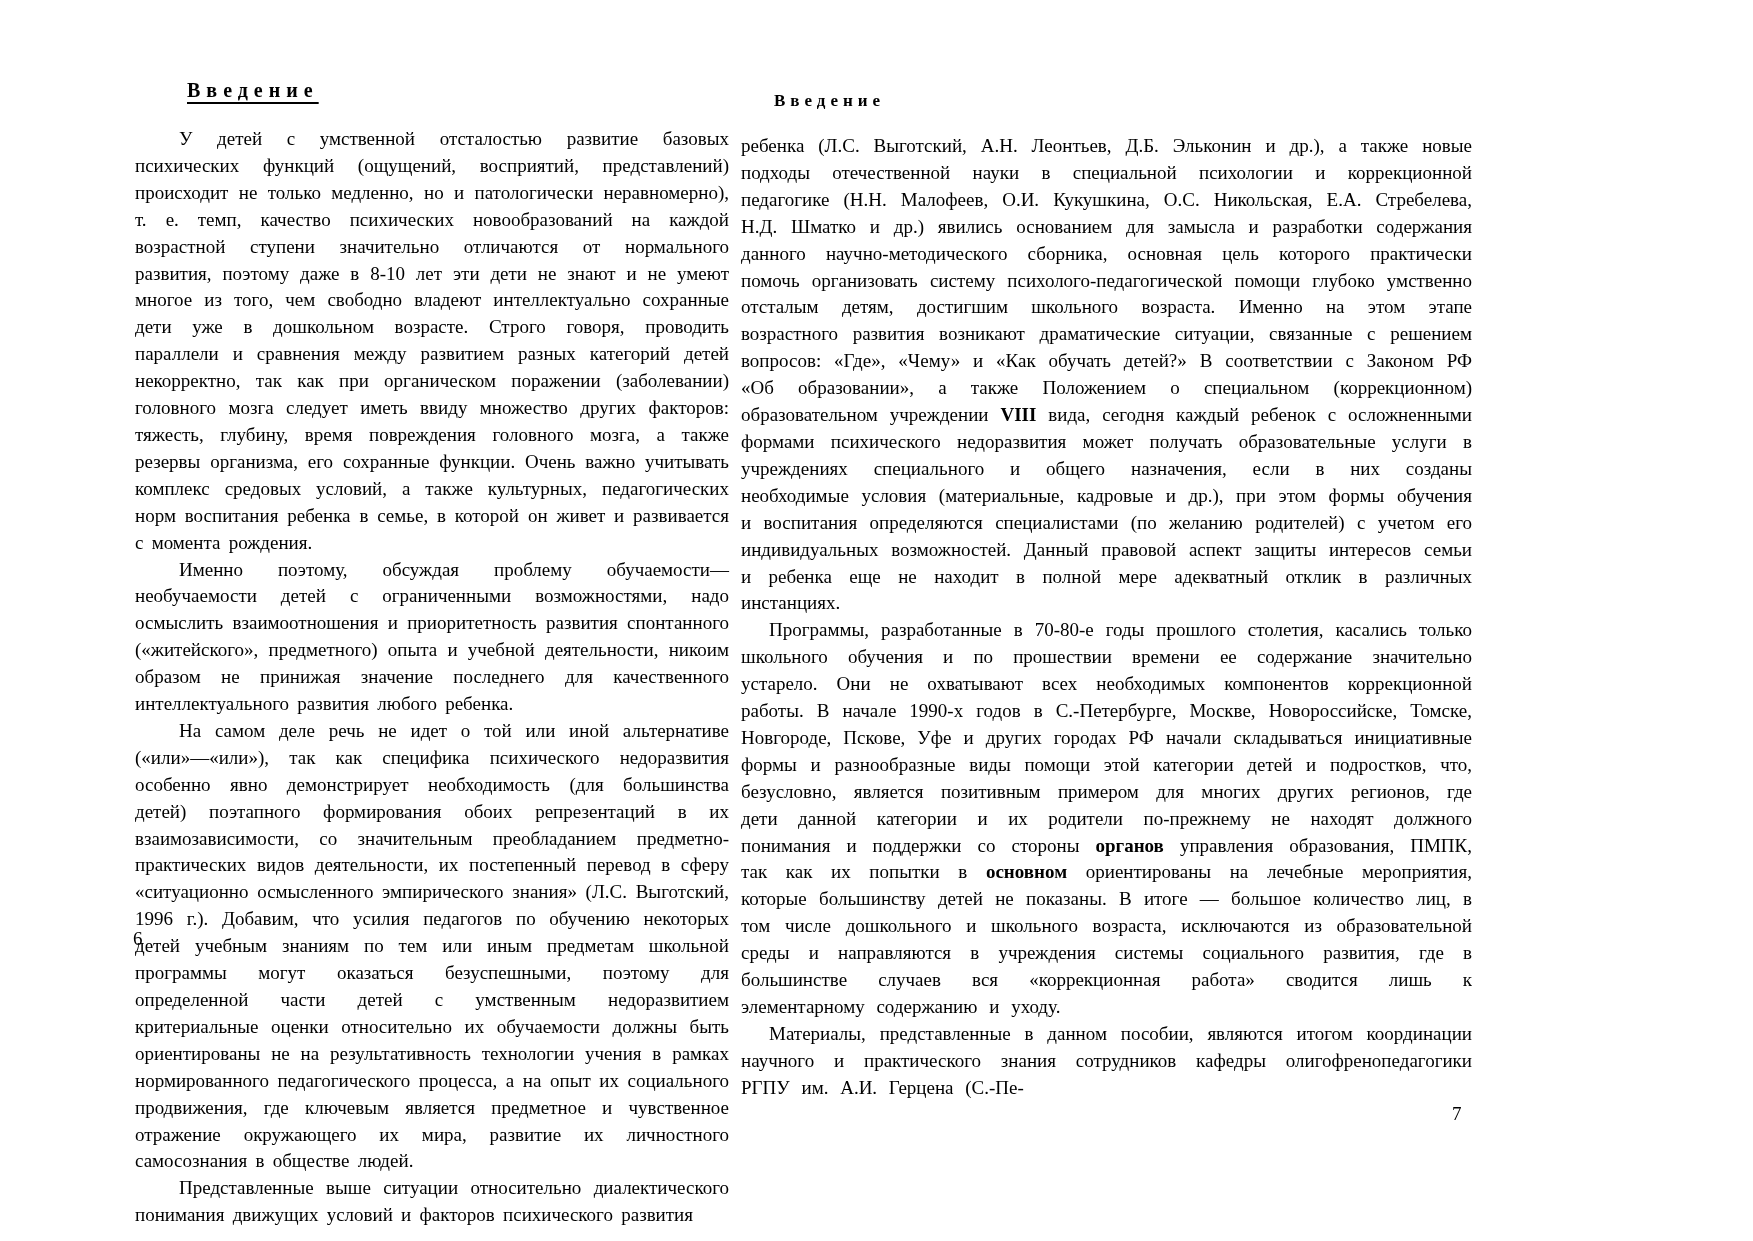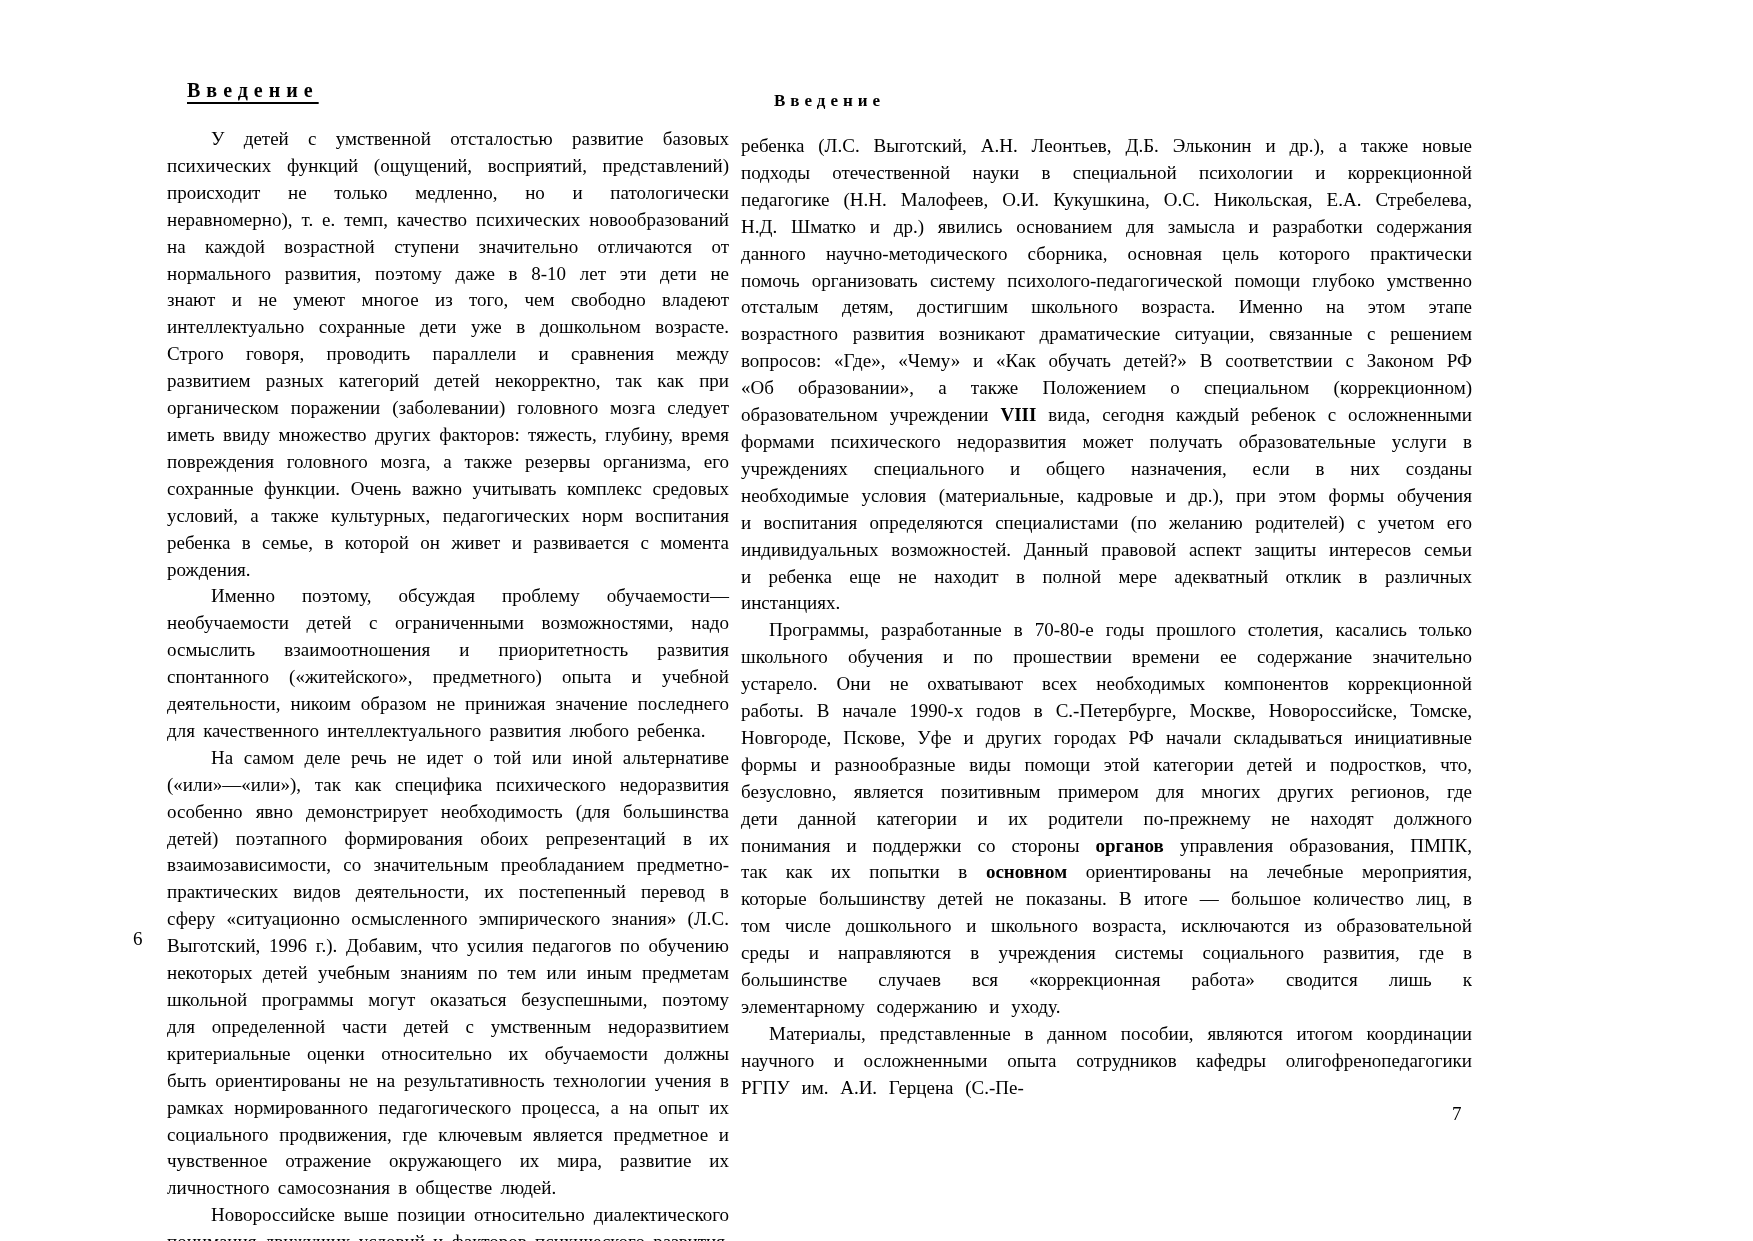--- a/index.html
+++ b/index.html
@@ -56,21 +56,20 @@
   }
   .page-left .para {
     word-spacing: 3.5px;
   }
   .page-right .para {
     word-spacing: 7px;
     font-family: Liberation Serif, serif;
   }
   .indent {
     text-indent: 44px;
-    margin-left: 32px;
   }
   .indent-sm {
     text-indent: 28px;
   }
   .b {
     font-weight: bold;
   }
   .page-num {
     position: absolute;
     font-size: 19px;
@@ -89,29 +88,29 @@
 <body>
 
 <div>
 
   <section class="page page-left">
     <h2 class="page-title title-left">Введение</h2>
     <div>
       <p class="para indent">У детей с умственной отсталостью развитие базовых психических функций (ощущений, восприятий, представлений) происходит не только медленно, но и патологически неравномерно), т. е. темп, качество психических новообразований на каждой возрастной ступени значительно отличаются от нормального развития, поэтому даже в 8-10 лет эти дети не знают и не умеют многое из того, чем свободно владеют интеллектуально сохранные дети уже в дошкольном возрасте. Строго говоря, проводить параллели и сравнения между развитием разных категорий детей некорректно, так как при органическом поражении (заболевании) головного мозга следует иметь ввиду множество других факторов: тяжесть, глубину, время повреждения головного мозга, а также резервы организма, его сохранные функции. Очень важно учитывать комплекс средовых условий, а также культурных, педагогических норм воспитания ребенка в семье, в которой он живет и развивается с момента рождения.</p>
       <p class="para indent">Именно поэтому, обсуждая проблему обучаемости—необучаемости детей с ограниченными возможностями, надо осмыслить взаимоотношения и приоритетность развития спонтанного («житейского», предметного) опыта и учебной деятельности, никоим образом не принижая значение последнего для качественного интеллектуального развития любого ребенка.</p>
       <p class="para indent">На самом деле речь не идет о той или иной альтернативе («или»—«или»), так как специфика психического недоразвития особенно явно демонстрирует необходимость (для большинства детей) поэтапного формирования обоих репрезентаций в их взаимозависимости, со значительным преобладанием предметно-практических видов деятельности, их постепенный перевод в сферу «ситуационно осмысленного эмпирического знания» (Л.С. Выготский, 1996 г.). Добавим, что усилия педагогов по обучению некоторых детей учебным знаниям по тем или иным предметам школьной программы могут оказаться безуспешными, поэтому для определенной части детей с умственным недоразвитием критериальные оценки относительно их обучаемости должны быть ориентированы не на результативность технологии учения в рамках нормированного педагогического процесса, а на опыт их социального продвижения, где ключевым является предметное и чувственное отражение окружающего их мира, развитие их личностного самосознания в обществе людей.</p>
-      <p class="para indent">Новороссийске выше позиции относительно диалектического понимания движущих условий и факторов психического развития</p>
+      <p class="para indent">Представленные выше ситуации относительно диалектического понимания движущих условий и факторов психического развития</p>
     </div>
   </section>
 
   <section class="page page-right">
     <h2 class="page-title title-right">Введение</h2>
     <div>
       <p class="para"><span>ребенка (Л.С. Выготский, А.Н. Леонтьев, Д.Б. Эльконин и др.), а также новые подходы отечественной науки в специальной психологии и коррекционной педагогике (Н.Н. Малофеев, О.И. Кукушкина, О.С. Никольская, Е.А. Стребелева, Н.Д. Шматко и др.) явились основанием для замысла и разработки содержания данного научно-методического сборника, основная цель которого практически помочь организовать систему психолого-педагогической помощи глубоко умственно отсталым детям, достигшим школьного возраста. Именно на этом этапе возрастного развития возникают драматические ситуации, связанные с решением вопросов: «Где», «Чему» и «Как обучать детей?» В соответствии с Законом РФ «Об образовании», а также Положением о специальном (коррекционном) образовательном учреждении </span><span class="b">VIII</span><span> вида, сегодня каждый ребенок с осложненными формами психического недоразвития может получать образовательные услуги в учреждениях специального и общего назначения, если в них созданы необходимые условия (материальные, кадровые и др.), при этом формы обучения и воспитания определяются специалистами (по желанию родителей) с учетом его индивидуальных возможностей. Данный правовой аспект защиты интересов семьи и ребенка еще не находит в полной мере адекватный отклик в различных инстанциях.</span></p>
       <p class="para indent-sm"><span>Программы, разработанные в 70-80-е годы прошлого столетия, касались только школьного обучения и по прошествии времени ее содержание значительно устарело. Они не охватывают всех необходимых компонентов коррекционной работы. В начале 1990-х годов в С.-Петербурге, Москве, Новороссийске, Томске, Новгороде, Пскове, Уфе и других городах РФ начали складываться инициативные формы и разнообразные виды помощи этой категории детей и подростков, что, безусловно, является позитивным примером для многих других регионов, где дети данной категории и их родители по-прежнему не находят должного понимания и поддержки со стороны </span><span class="b">органов</span><span> управления образования, ПМПК, так как их попытки в </span><span class="b">основном</span><span> ориентированы на лечебные мероприятия, которые большинству детей не показаны. В итоге — большое количество лиц, в том числе дошкольного и школьного возраста, исключаются из образовательной среды и направляются в учреждения системы социального развития, где в большинстве случаев вся «коррекционная работа» сводится лишь к элементарному содержанию и уходу.</span></p>
-      <p class="para indent-sm">Материалы, представленные в данном пособии, являются итогом координации научного и осложненными опыта сотрудников кафедры олигофренопедагогики РГПУ им. А.И. Герцена (С.-Пе-</p>
+      <p class="para indent-sm">Материалы, представленные в данном пособии, являются итогом координации научного и практического знания сотрудников кафедры олигофренопедагогики РГПУ им. А.И. Герцена (С.-Пе-</p>
     </div>
   </section>
 
   <div class="page-num page-num-left">6</div>
   <div class="page-num page-num-right">7</div>
 
 </div>
 
 </body></html>

